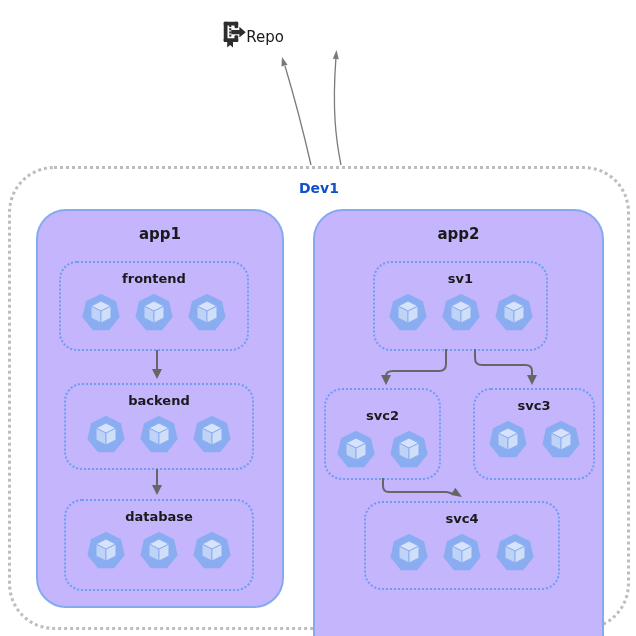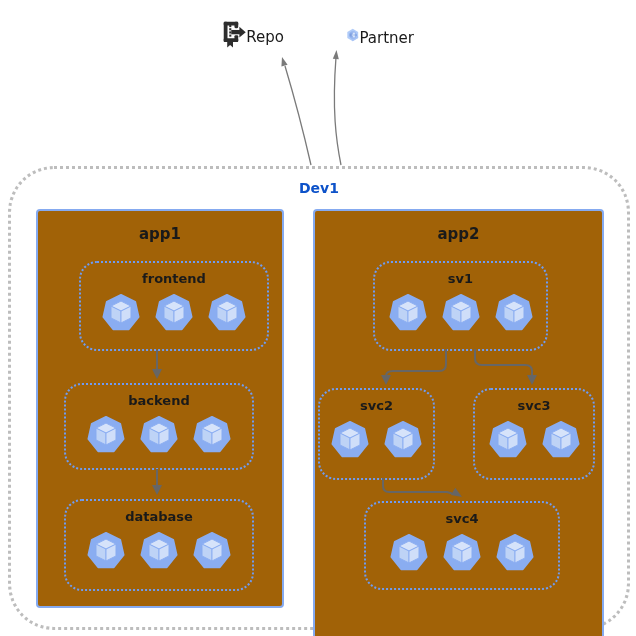--- a/index.html
+++ b/index.html
@@ -19,36 +19,36 @@
 
   .ext-node{position:absolute;display:flex;flex-direction:row;align-items:center;z-index:4;}
   .ext-node.repo{left:222px;top:10px;width:62px;}
   .ext-node.partner{left:346px;top:12px;width:68px;}
   .ext-label{font-size:15px;color:var(--label);margin-top:5px;white-space:nowrap;}
 
   .cluster{position:absolute;left:8px;top:166px;width:622px;height:464px;
     border:3px dotted var(--cluster-border);border-radius:46px;box-sizing:border-box;}
   .cluster-label{text-align:center;margin-top:11px;font-size:14px;font-weight:bold;color:var(--cluster-label);}
 
-  .app{position:absolute;border:2px solid var(--app-border);border-radius:4px;background:#a16207;box-sizing:border-box;}
+  .app{position:absolute;border:2px solid var(--app-border);border-radius:30px;background:#c4b5fd;box-sizing:border-box;}
   .app1{left:25px;top:40px;width:248px;height:399px;}
   .app2{left:302px;top:40px;width:291px;height:503px;}
   .app-label{text-align:center;margin-top:14px;font-size:15px;font-weight:bold;color:var(--label);}
 
   .service{position:absolute;border:2px dotted var(--service-border);border-radius:18px;box-sizing:border-box;
     display:flex;flex-direction:column;align-items:center;}
   .service-label{font-size:13px;font-weight:bold;color:var(--label);margin-top:8px;}
   .pods{display:flex;justify-content:center;gap:15px;margin-top:7px;}
   .pods svg{display:block;}
 
-  .svc-frontend{left:41px;top:50px;width:190px;height:90px;}
+  .svc-frontend{left:21px;top:50px;width:190px;height:90px;}
   .svc-backend {left:26px;top:172px;width:190px;height:87px;}
   .svc-database{left:26px;top:288px;width:190px;height:92px;}
   .svc-sv1 {left:58px;top:50px;width:175px;height:90px;text-align:center;}
-  .svc-svc2{left:3px;top:177px;width:117px;height:92px;}
+  .svc-svc2{left:9px;top:177px;width:117px;height:92px;justify-content:center;}
   .svc-svc3{left:158px;top:177px;width:122px;height:92px;}
   .svc-svc4{left:49px;top:290px;width:196px;height:89px;}
 </style>
 </head>
 <body>
 
 <div class="stage">
 
   <svg class="arrows" viewBox="0 0 636 636">
 
@@ -87,34 +87,20 @@
         <rect x="12.5" y="19.5" width="3.6" height="3.6"></rect>
         <rect x="12.5" y="25" width="3.6" height="3.6"></rect>
         <rect x="16" y="17" width="15" height="7.5"></rect>
         <polygon points="30,11.5 41,20.8 30,30"></polygon>
         <polygon points="9,38 19,38 19,47.5 14,43 9,47.5"></polygon>
       </g>
     </svg>
     <div class="ext-label">Repo</div>
   </div>
 
-  <div class="ext-node partner">
-    <svg width="46" height="46" viewBox="0 0 46 46">
-      <polygon points="23,2 41.5,12.5 41.5,33.5 23,44 4.5,33.5 4.5,12.5" fill="#b0cbf8"></polygon>
-      <polygon points="13,29 23,44 41.5,33.5 41.5,29 31,18" fill="#a2bdf1" opacity="0.55"></polygon>
-      <circle cx="23.5" cy="23" r="12.5" fill="#96b5ee"></circle>
-      <rect x="12.5" y="17.5" width="10" height="11" rx="1.5" fill="#7e9fe0"></rect>
-      <rect x="20" y="20.5" width="2.6" height="5.5" fill="#e8eefb"></rect>
-      <rect x="25.5" y="15.5" width="3" height="15" fill="#eef3fc"></rect>
-      <rect x="23" y="15.5" width="8" height="2.6" fill="#eef3fc"></rect>
-      <rect x="23" y="27.9" width="8" height="2.6" fill="#eef3fc"></rect>
-      <rect x="32.5" y="20.5" width="4.2" height="5.5" fill="#7e9fe0"></rect>
-    </svg>
-    <div class="ext-label">Partner</div>
-  </div>
 
   <div class="cluster">
     <div class="cluster-label">Dev1</div>
 
     <div class="app app1">
       <div class="app-label">app1</div>
       <div class="service svc-frontend">
         <div class="service-label">frontend</div>
         <div class="pods">
             <svg width="38" height="38" viewBox="0 0 40 40">

